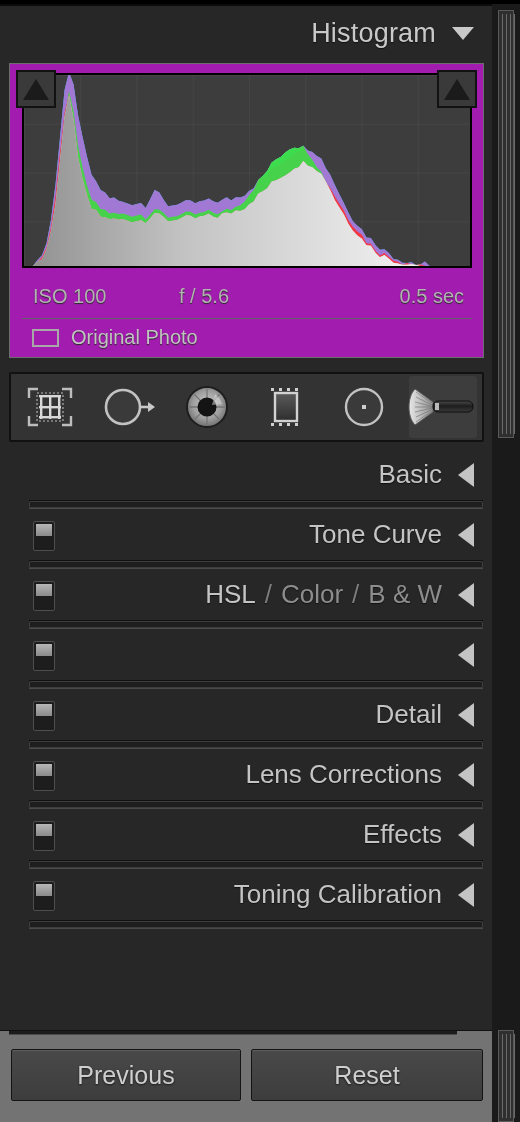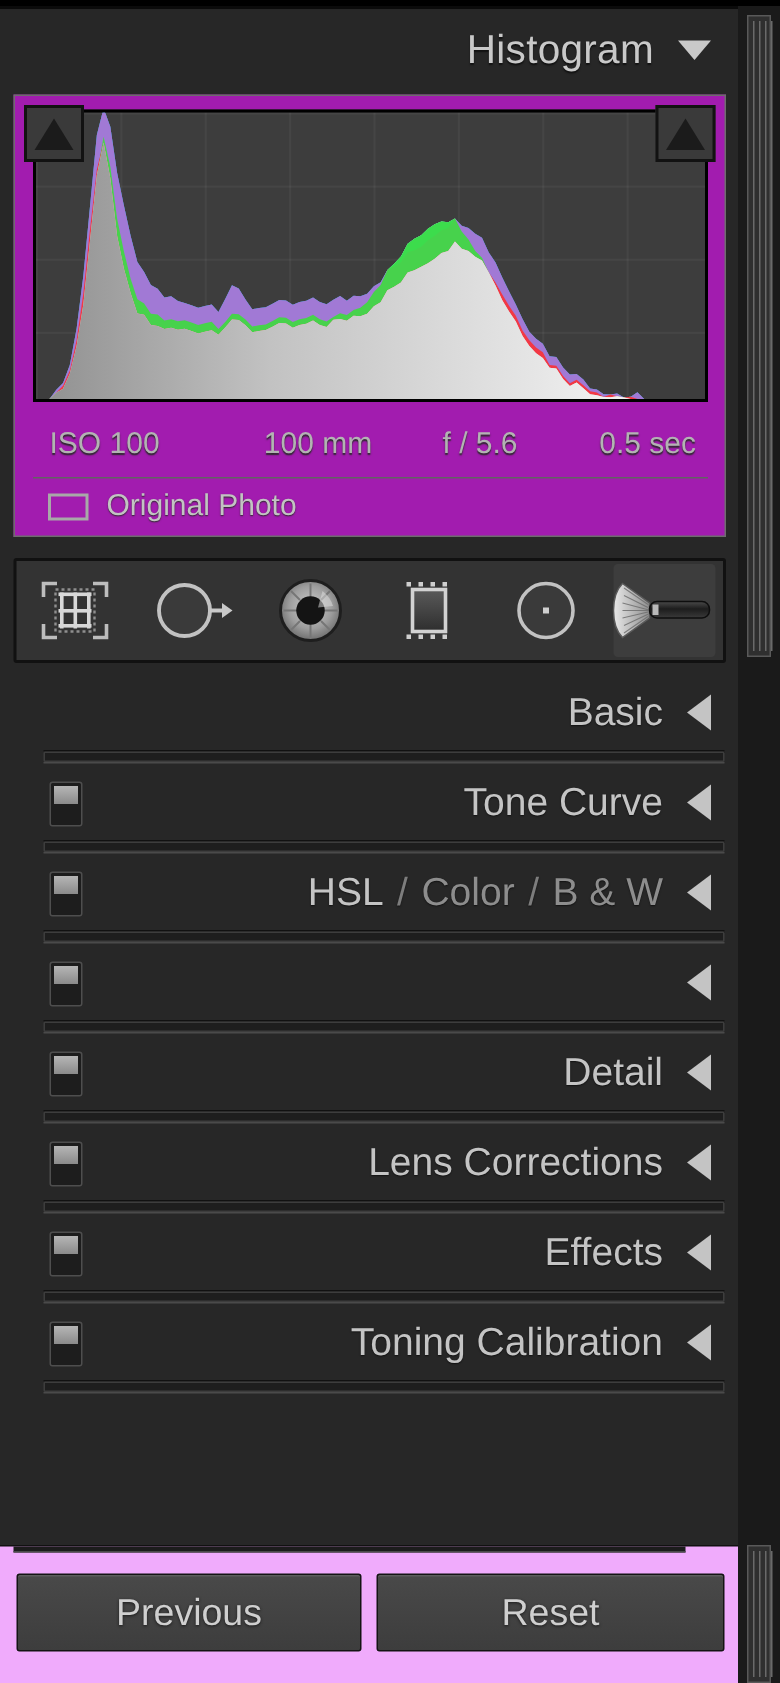--- a/index.html
+++ b/index.html
@@ -223,21 +223,21 @@
     border-top:12px solid transparent;
     border-bottom:12px solid transparent;
     border-right:16px solid #c4c4c4;
   }
 
   
   .btnbar {
     position:absolute;
     left:0; bottom:0;
     width:492px; height:92px;
-    background:#f0abfc;
+    background:#737373;
     border-top:1px solid #111;
   }
   .btnbar .groove {
     position:absolute; left:9px; right:35px; top:0; height:4px;
     background:#1c1c1c; border-bottom:1px solid #4a4a4a;
   }
   .btn {
     position:absolute;
     top:18px;
     height:52px;
@@ -291,21 +291,20 @@
 
       <div class="clip left">
         <i></i>
       </div>
       <div class="clip right">
         <i></i>
       </div>
 
       <div class="exif">
         <span class="iso">ISO 100</span>
-        <span class="focal">100 mm</span>
         <span class="fstop">f / 5.6</span>
         <span class="shut">0.5 sec</span>
       </div>
 
       <div class="origphoto">
         <div class="rect-icon"></div>
         <div class="lbl">Original Photo</div>
       </div>
     </div>
 

